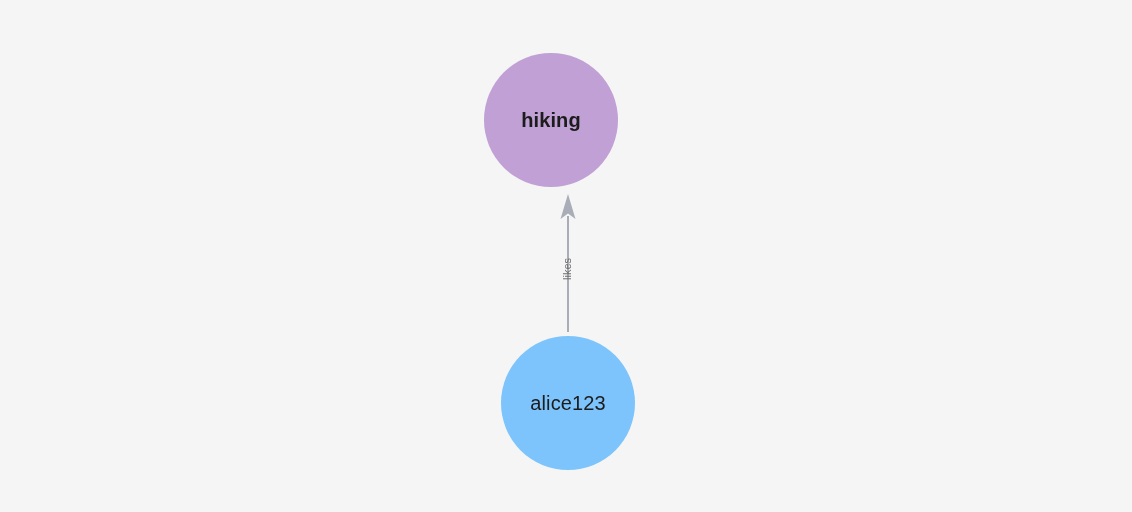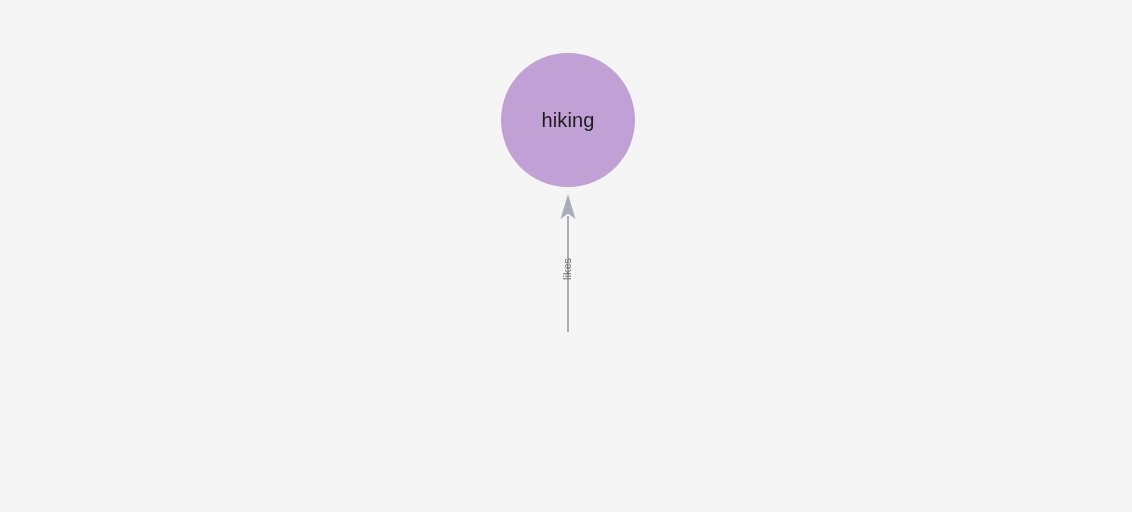--- a/index.html
+++ b/index.html
@@ -38,25 +38,26 @@
   .node-label {
     font-family: "Liberation Sans", sans-serif;
     font-size: 20px;
     line-height: 1;
     color: #1c1c1c;
     letter-spacing: 0.1px;
     white-space: nowrap;
     pointer-events: none;
   }
   #node-hiking {
-    left: 501px;
+    left: 484px;
     top: 53px;
     width: 134px;
     height: 134px;
     background: #c0a0d5;
+    font-weight: bold;
   }
   #node-alice123 {
     left: 501px;
     top: 336px;
     width: 134px;
     height: 134px;
     background: #7cc4fb;
   }
   .edge-label {
     position: absolute;
@@ -83,16 +84,19 @@
     <g>
       <line id="edge-line" x1="568" y1="332" x2="568" y2="216" stroke="#a8adb8" stroke-width="2"></line>
       <polygon id="edge-arrowhead" points="568,194 575.5,219 568,213.5 560.5,219" fill="#a8adb8"></polygon>
     </g>
   </svg>
 
   <div class="node" id="node-hiking">
     <span class="node-label">hiking</span>
   </div>
 
+  <div class="node" id="node-alice123">
+    <span class="node-label">alice123</span>
+  </div>
 
   <div class="edge-label" id="edge-label-likes">likes</div>
 
 </div>
 
 </body></html>

